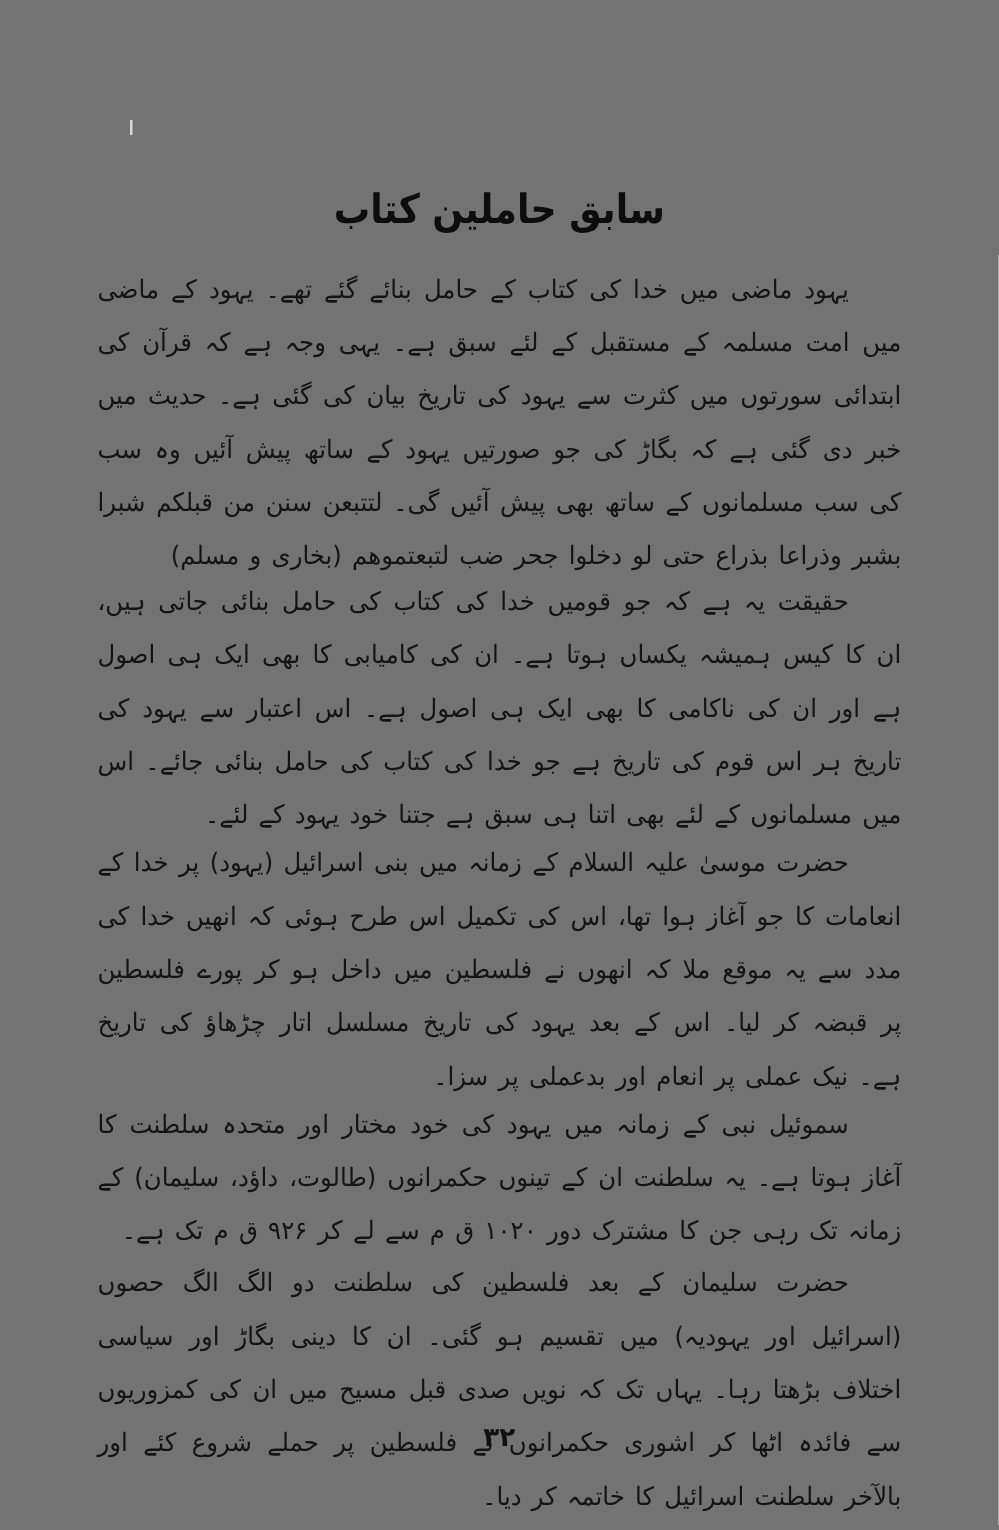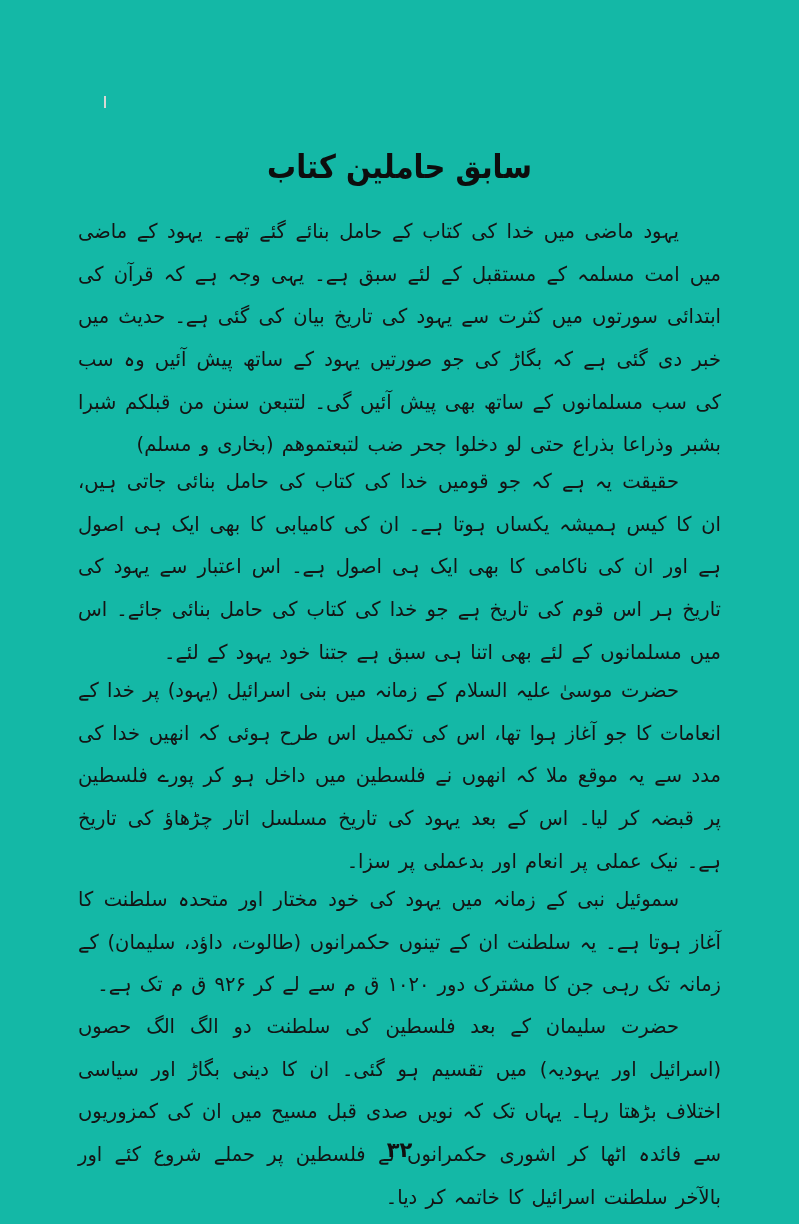--- a/index.html
+++ b/index.html
@@ -11,21 +11,21 @@
     width: 799px;
     height: 1224px;
     font-family: "DejaVu Sans", sans-serif;
     color: #111111;
     overflow: hidden;
   }
   .page {
     position: relative;
     width: 799px;
     height: 1224px;
-    background: #14b8a6;
+    background: #737373;
     box-sizing: border-box;
     padding: 150px 78px 60px 78px;
   }
   .page-title {
     text-align: center;
     direction: rtl;
     font-family: "DejaVu Sans", sans-serif;
     font-size: 29px;
     font-weight: 700;
     letter-spacing: -1px;

